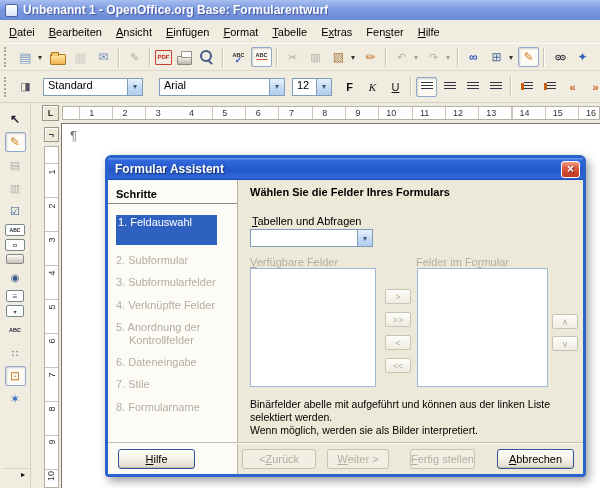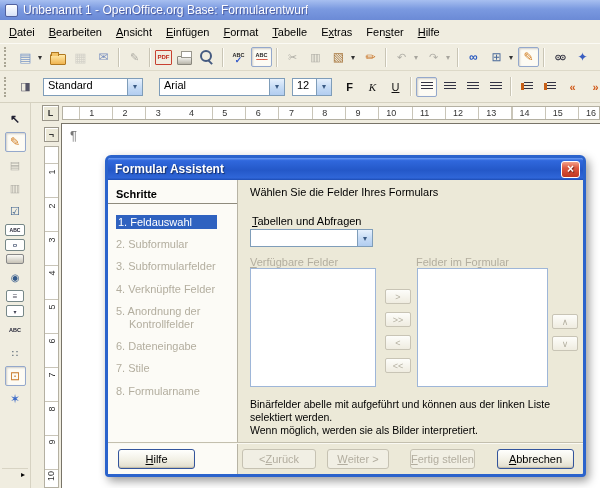--- a/index.html
+++ b/index.html
@@ -8,21 +8,21 @@
   }
   *{box-sizing:border-box;margin:0;padding:0}
   html,body{width:600px;height:488px;overflow:hidden}
   body{font-family:"Liberation Sans",sans-serif;background:#fff;position:relative;font-size:11px;color:#000}
   u{text-decoration:underline}
 
   
   #titlebar{position:absolute;left:0;top:0;width:600px;height:20px;
     background:linear-gradient(180deg,#a7bff0 0%,#7b9ae0 45%,#6b8ad6 100%);
     display:flex;align-items:center;padding:0 5px;gap:5px}
-  #titlebar .wtitle{color:#fff;font-weight:normal;font-size:12px;text-shadow:1px 1px 1px #44549a;
+  #titlebar .wtitle{color:#fff;font-weight:bold;font-size:12px;text-shadow:1px 1px 1px #44549a;
     white-space:nowrap;overflow:hidden}
   #appicon{width:13px;height:13px;background:linear-gradient(#ffffff,#d8e2f8);
     border:1px solid #51619f;border-radius:2px;flex:none}
   #menubar{position:absolute;left:0;top:20px;width:600px;height:23px;background:var(--chrome);
     display:flex;align-items:center;padding-left:2px}
   .menu-item{padding:3px 7px;cursor:default}
   #tb1{position:absolute;left:0;top:43px;width:600px;height:28px;background:var(--chrome);
     border-top:1px solid #fbfaf4;border-bottom:1px solid #ddd9c8;display:flex;align-items:center;padding:0 2px;overflow:hidden}
   #tb2{position:absolute;left:0;top:71px;width:600px;height:32px;background:var(--chrome);
     border-bottom:1px solid #d5d1c0;display:flex;align-items:center;padding:0 2px;overflow:hidden}
@@ -132,23 +132,23 @@
   .dlg-title{height:22px;background:linear-gradient(180deg,#6a9af2 0%,#3068dd 12%,#2458c8 55%,#2f66d8 90%,#1d4cb4 100%);
     border-radius:2px 2px 0 0;display:flex;align-items:center;padding:0 3px 0 7px;color:#fff;
     font-weight:bold;font-size:12px;text-shadow:1px 1px 1px rgba(0,0,0,.5)}
   .dlg-close{margin-left:auto;width:19px;height:17px;border:1px solid #fff;border-radius:3px;color:#fff;
     background:linear-gradient(180deg,#f2a088,#dd5840 40%,#c03820);display:flex;align-items:center;
     justify-content:center;font-size:12px;font-weight:bold;line-height:1}
   .dlg-steps{position:absolute;left:0;top:22px;width:130px;bottom:0;background:#fcfbf6;border-right:1px solid #b7b3a4}
   .steps-header{font-weight:bold;padding:8px 8px 3px;border-bottom:1px solid #8f8b7d}
   .steps-list{padding:11px 4px 0 8px}
   .step{display:block;margin-bottom:9px;color:var(--disabled);padding-left:13px;text-indent:-13px;line-height:1.2}
-  .step.active{background:var(--sel);color:#fff;padding:1px 2px 0 15px;margin-right:16px}
-
-  .main-header{position:absolute;left:142px;top:28px;font-weight:normal}
+  .step.active{background:var(--sel);color:#fff;padding:1px 2px 16px 15px;margin-right:16px}
+
+  .main-header{position:absolute;left:142px;top:28px;font-weight:bold}
   .lbl-tables{position:absolute;left:144px;top:57px}
   .dlg-combo{position:absolute;left:142px;top:71px;width:123px}
   .lbl-avail{position:absolute;left:142px;top:98px;color:var(--disabled)}
   .lbl-infields{position:absolute;left:308px;top:98px;color:var(--disabled)}
   .listbox{position:absolute;background:#fff;border:1px solid #9eb6d8}
   .lb1{left:142px;top:110px;width:126px;height:119px}
   .lb2{left:309px;top:110px;width:131px;height:119px}
   .xfers{position:absolute;left:277px;top:131px;width:26px;display:flex;flex-direction:column}
   .xfers .xfer{margin-bottom:8px}
   .updown{position:absolute;left:444px;top:156px;width:24px;display:flex;flex-direction:column}

